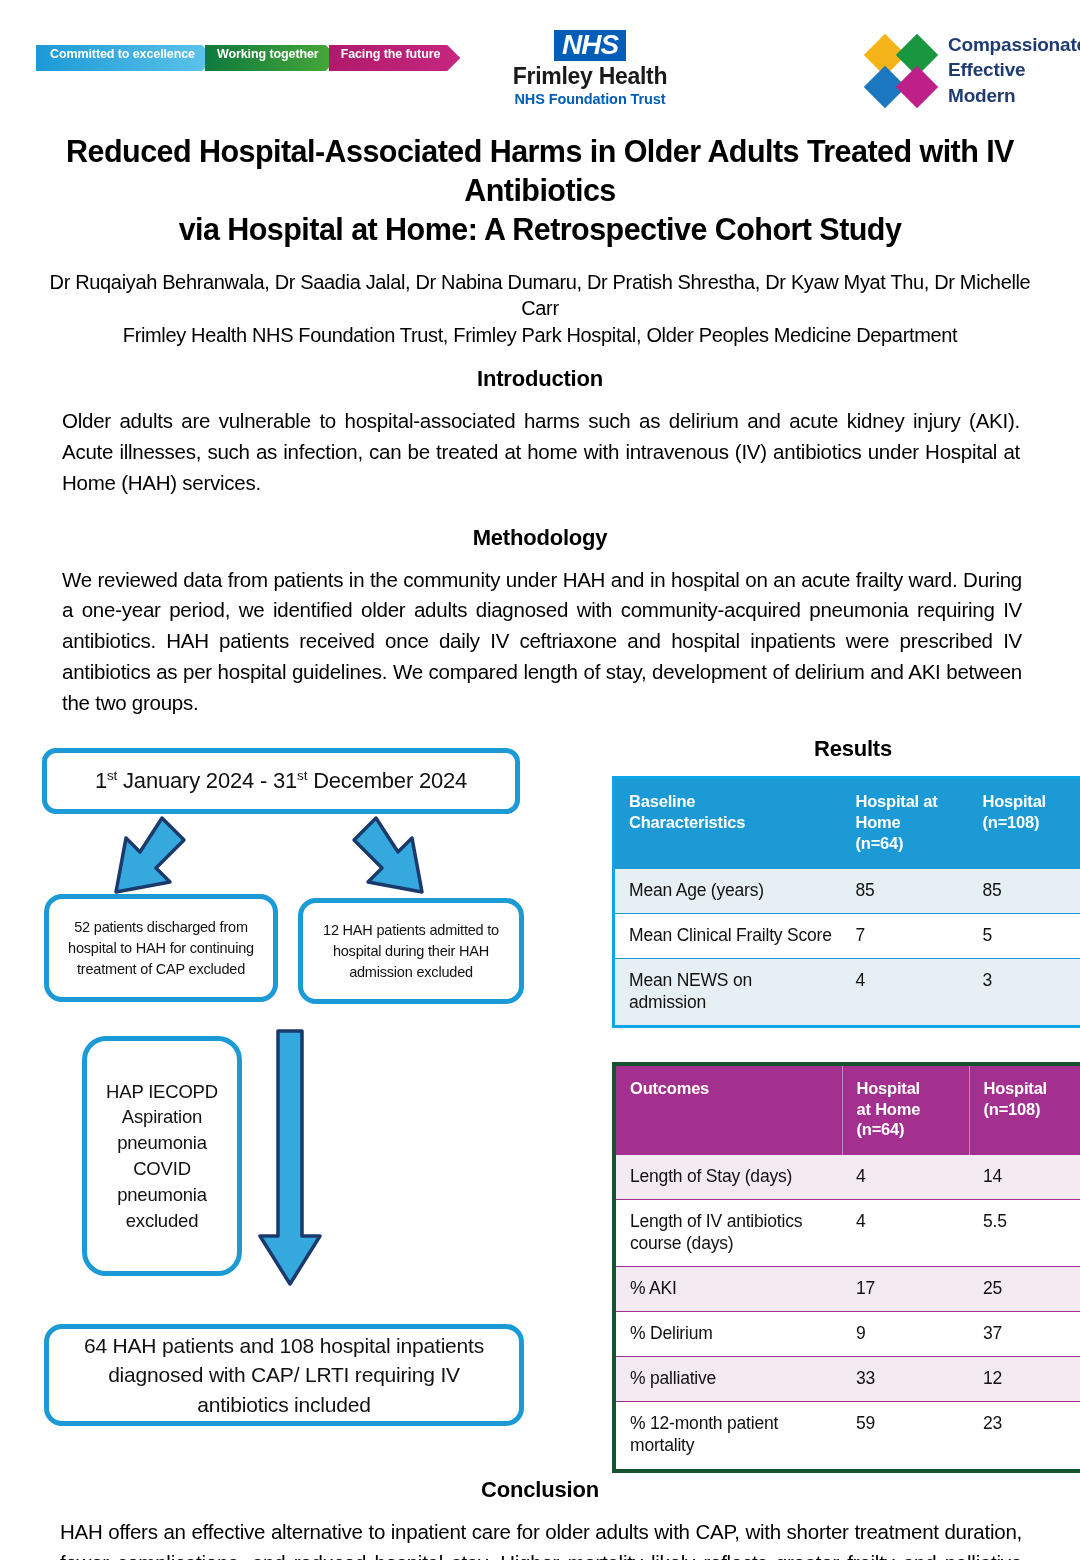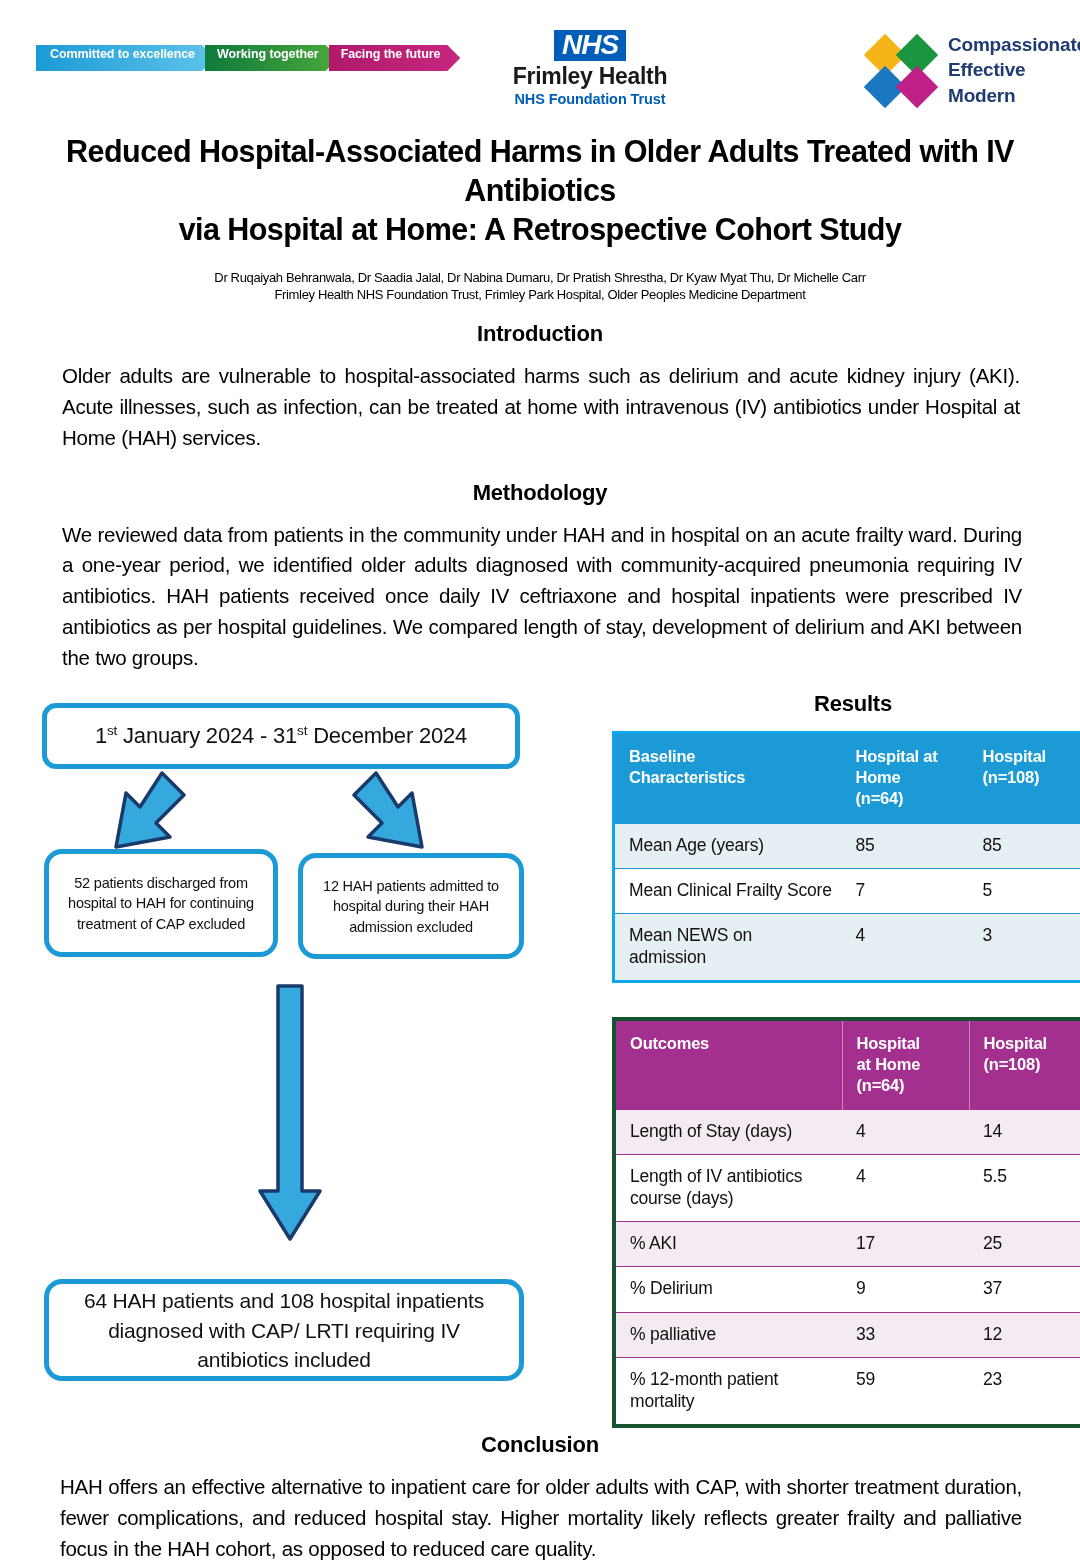--- a/index.html
+++ b/index.html
@@ -118,21 +118,21 @@
     margin: 14px 30px 0 30px;
     text-align: center;
     font-size: 30.5px;
     font-weight: bold;
     line-height: 1.28;
     letter-spacing: -0.55px;
   }
   .authors {
     margin: 20px 30px 0 30px;
     text-align: center;
-    font-size: 13px;
+    font-size: 20px;
     line-height: 1.32;
     letter-spacing: -0.35px;
   }
 
   
   .section-heading {
     text-align: center;
     font-size: 22px;
     font-weight: bold;
     letter-spacing: -0.2px;
@@ -351,20 +351,23 @@
     </svg>
 
     <div class="fbox" id="fbox-excl-left">
       <span>52 patients discharged from hospital to HAH for continuing treatment of CAP excluded</span>
     </div>
 
     <div class="fbox" id="fbox-excl-right">
       <span>12 HAH patients admitted to hospital during their HAH admission excluded</span>
     </div>
 
+    <div class="fbox" id="fbox-diag-left">
+      <span>HAP IECOPD Aspiration pneumonia COVID pneumonia excluded</span>
+    </div>
 
 
     <div class="fbox" id="fbox-final">
       <span>64 HAH patients and 108 hospital inpatients diagnosed with CAP/ LRTI requiring IV antibiotics included</span>
     </div>
   </div>
 
   <div class="results-col">
 
     <div class="results-heading">Results</div>

